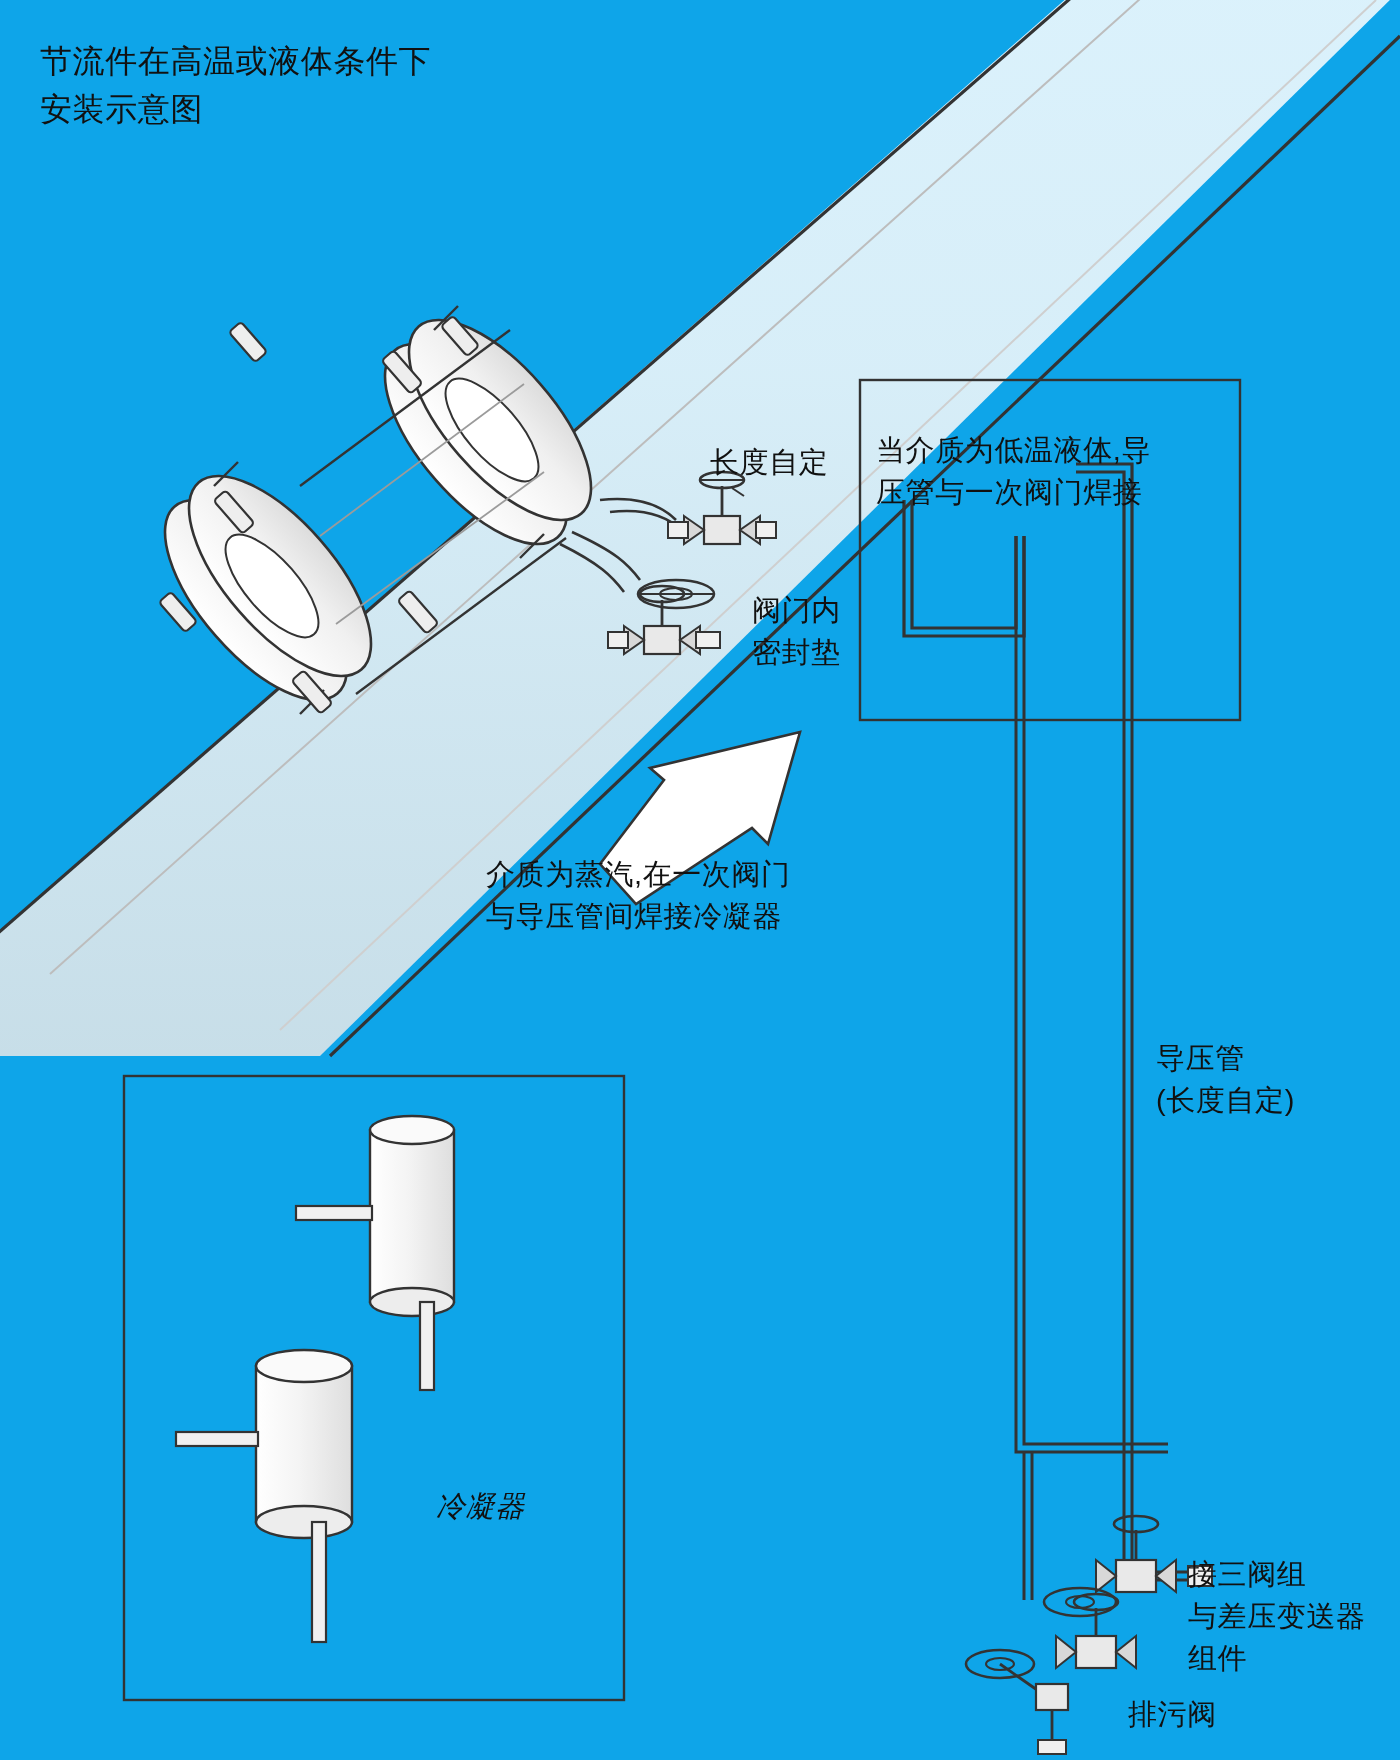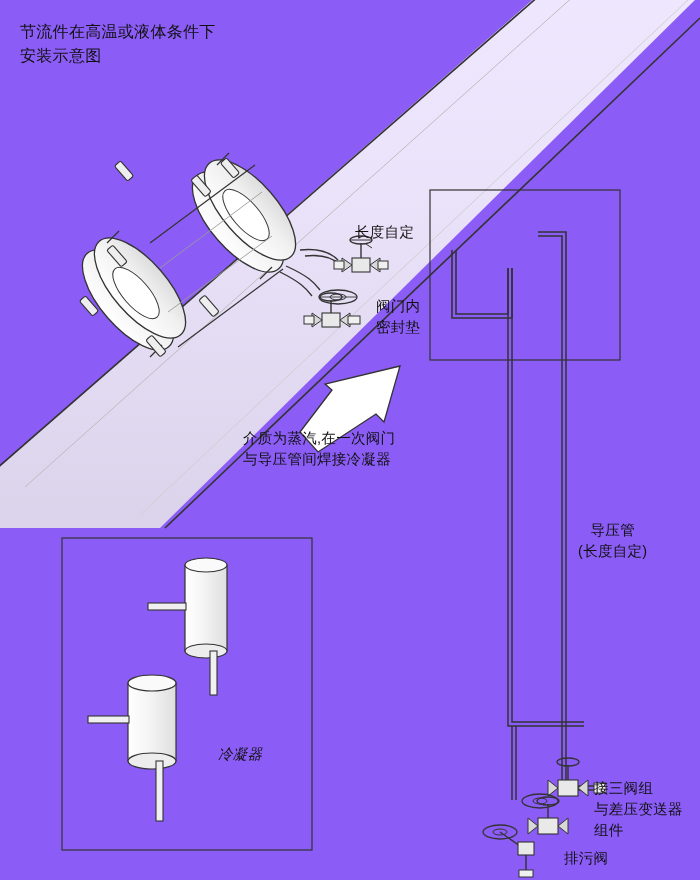--- a/index.html
+++ b/index.html
@@ -7,21 +7,21 @@
     padding: 0;
     background: #ffffff;
   }
   body {
     font-family: "Liberation Sans", sans-serif;
   }
   #canvas {
     position: relative;
     width: 700px;
     height: 880px;
-    background: #8b5cf6;
+    background: #0ea5e9;
     overflow: hidden;
   }
   .label {
     position: absolute;
     color: #111111;
     font-size: 14.5px;
     line-height: 1.45;
     white-space: pre-line;
     letter-spacing: 0.3px;
   }
@@ -212,25 +212,27 @@
 
   <div class="label title" style="left:20px; top:20px; width:300px;">节流件在高温或液体条件下
 安装示意图</div>
 
 
   <div class="label" style="left:355px; top:222px;">长度自定</div>
 
   <div class="label" style="left:376px; top:296px;text-align:center;">阀门内
 密封垫</div>
 
+  <div class="label" style="left:438px; top:216px; width:180px;">当介质为低温液体,导
+压管与一次阀门焊接</div>
 
   <div class="label" style="left:243px; top:428px; width:250px;">介质为蒸汽,在一次阀门
 与导压管间焊接冷凝器</div>
 
-  <div class="label" style="left:578px; top:520px;text-align:center;">导压管
+  <div class="label" style="left:578px; top:520px;">导压管
 (长度自定)</div>
 
   <div class="label" style="left:218px; top:744px;font-style:italic;">冷凝器</div>
 
   <div class="label" style="left:594px; top:778px; width:110px;">接三阀组
 与差压变送器
 组件</div>
 
   <div class="label" style="left:564px; top:848px;">排污阀</div>
 

